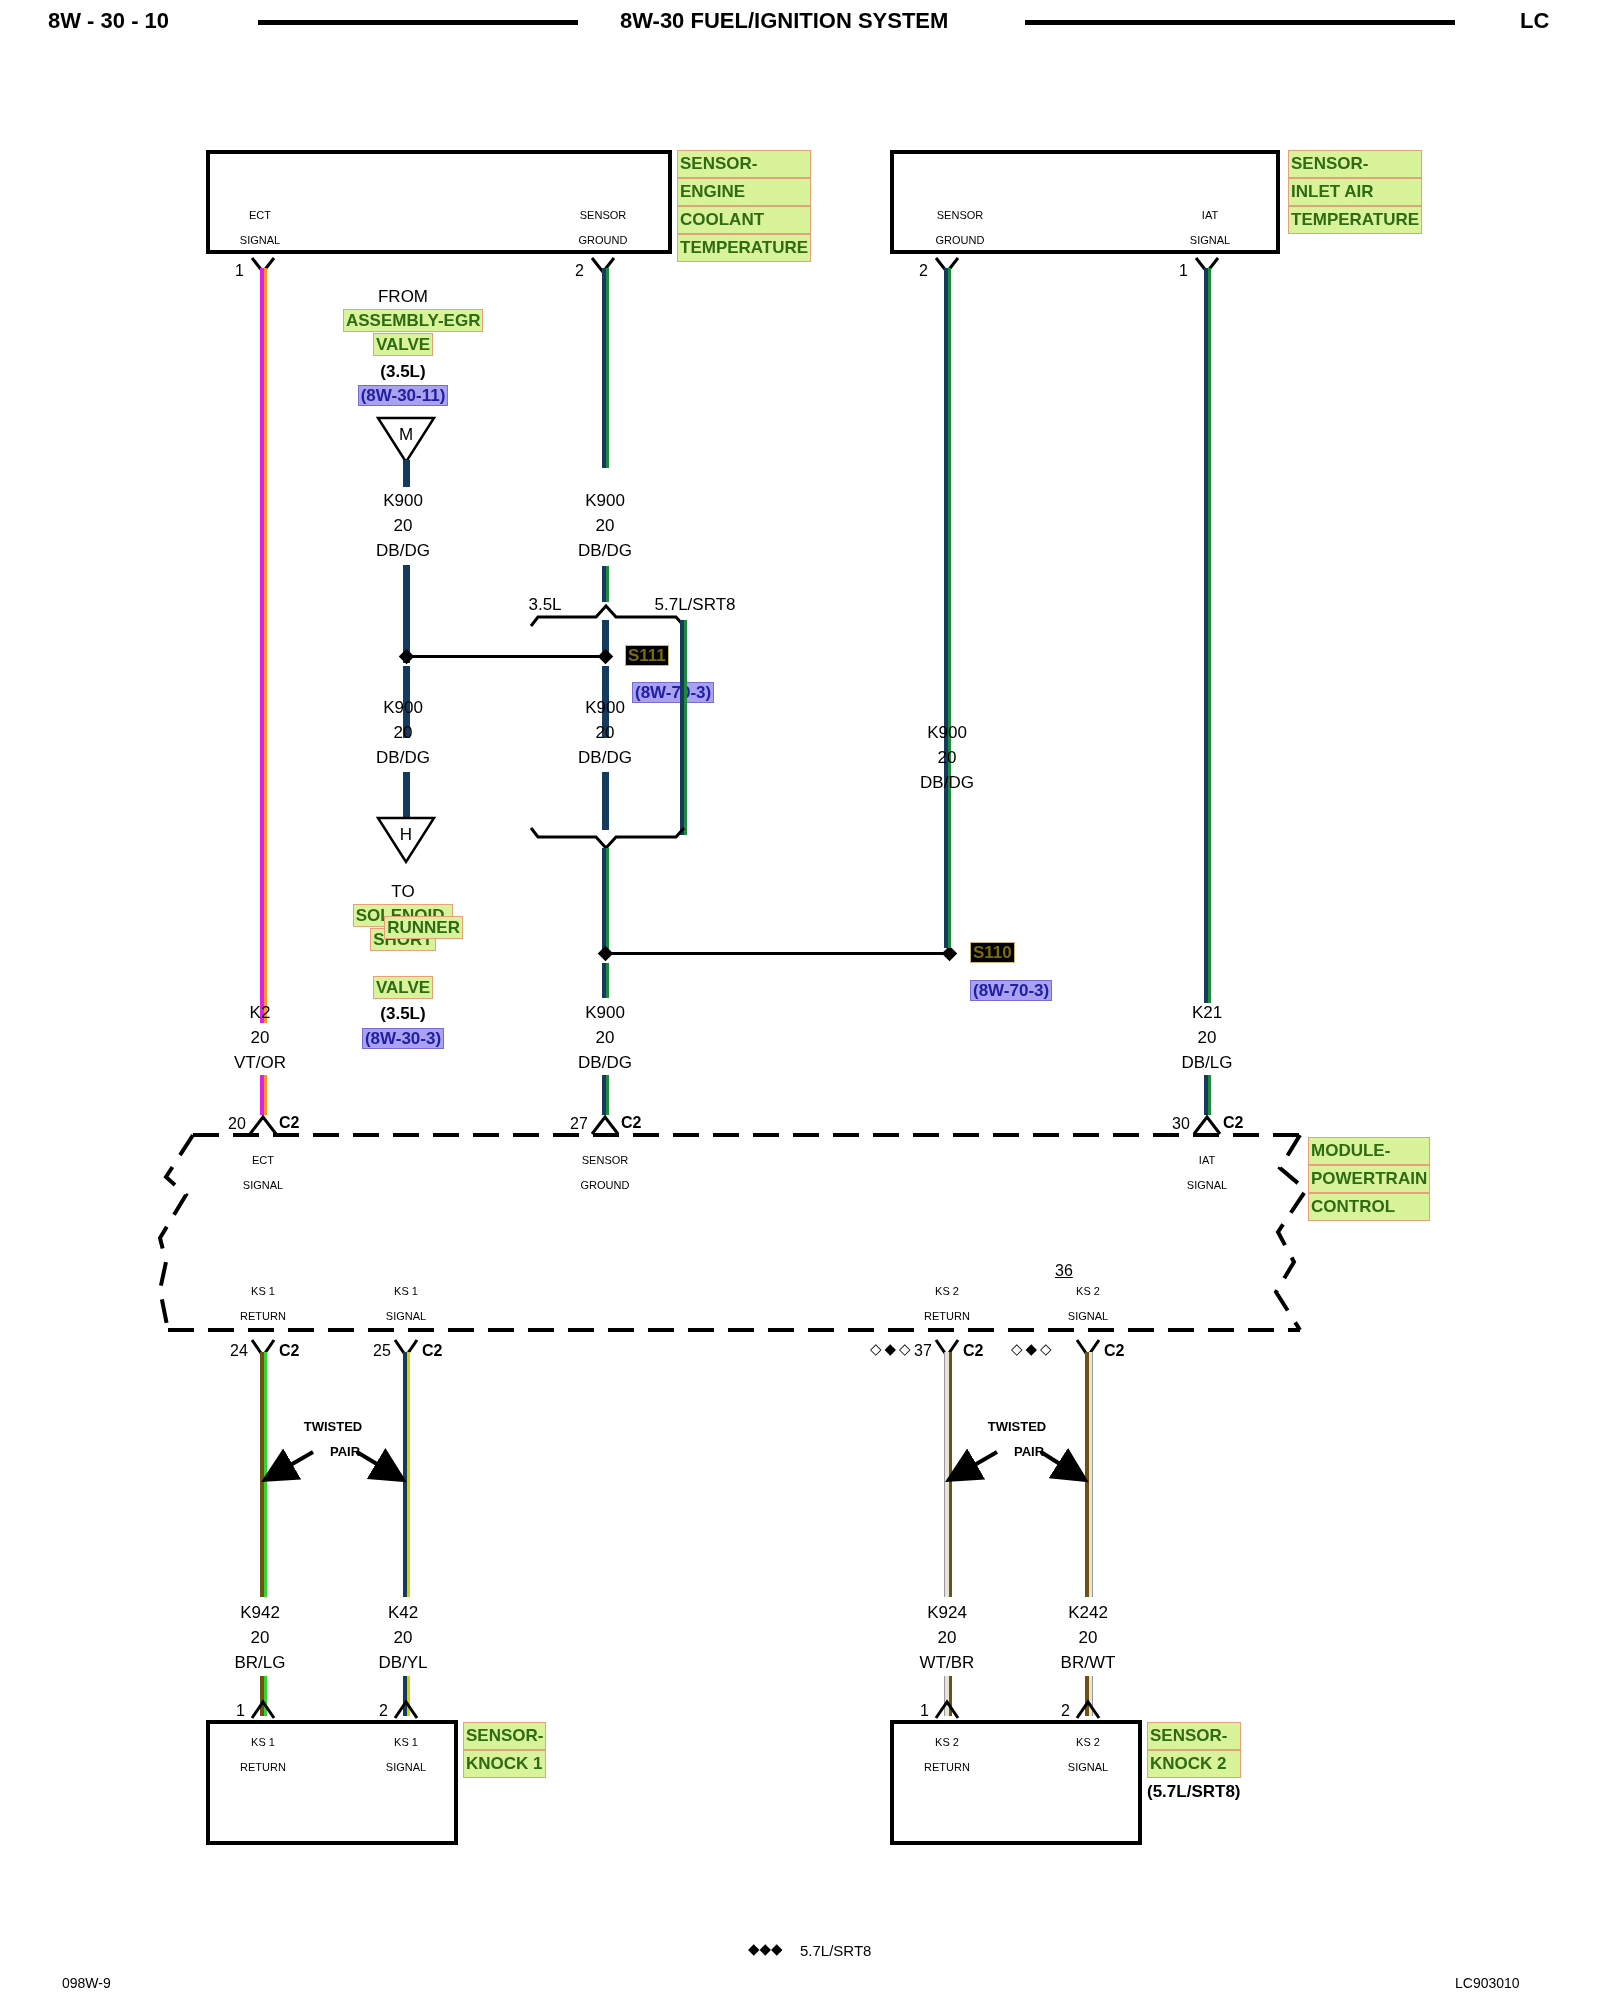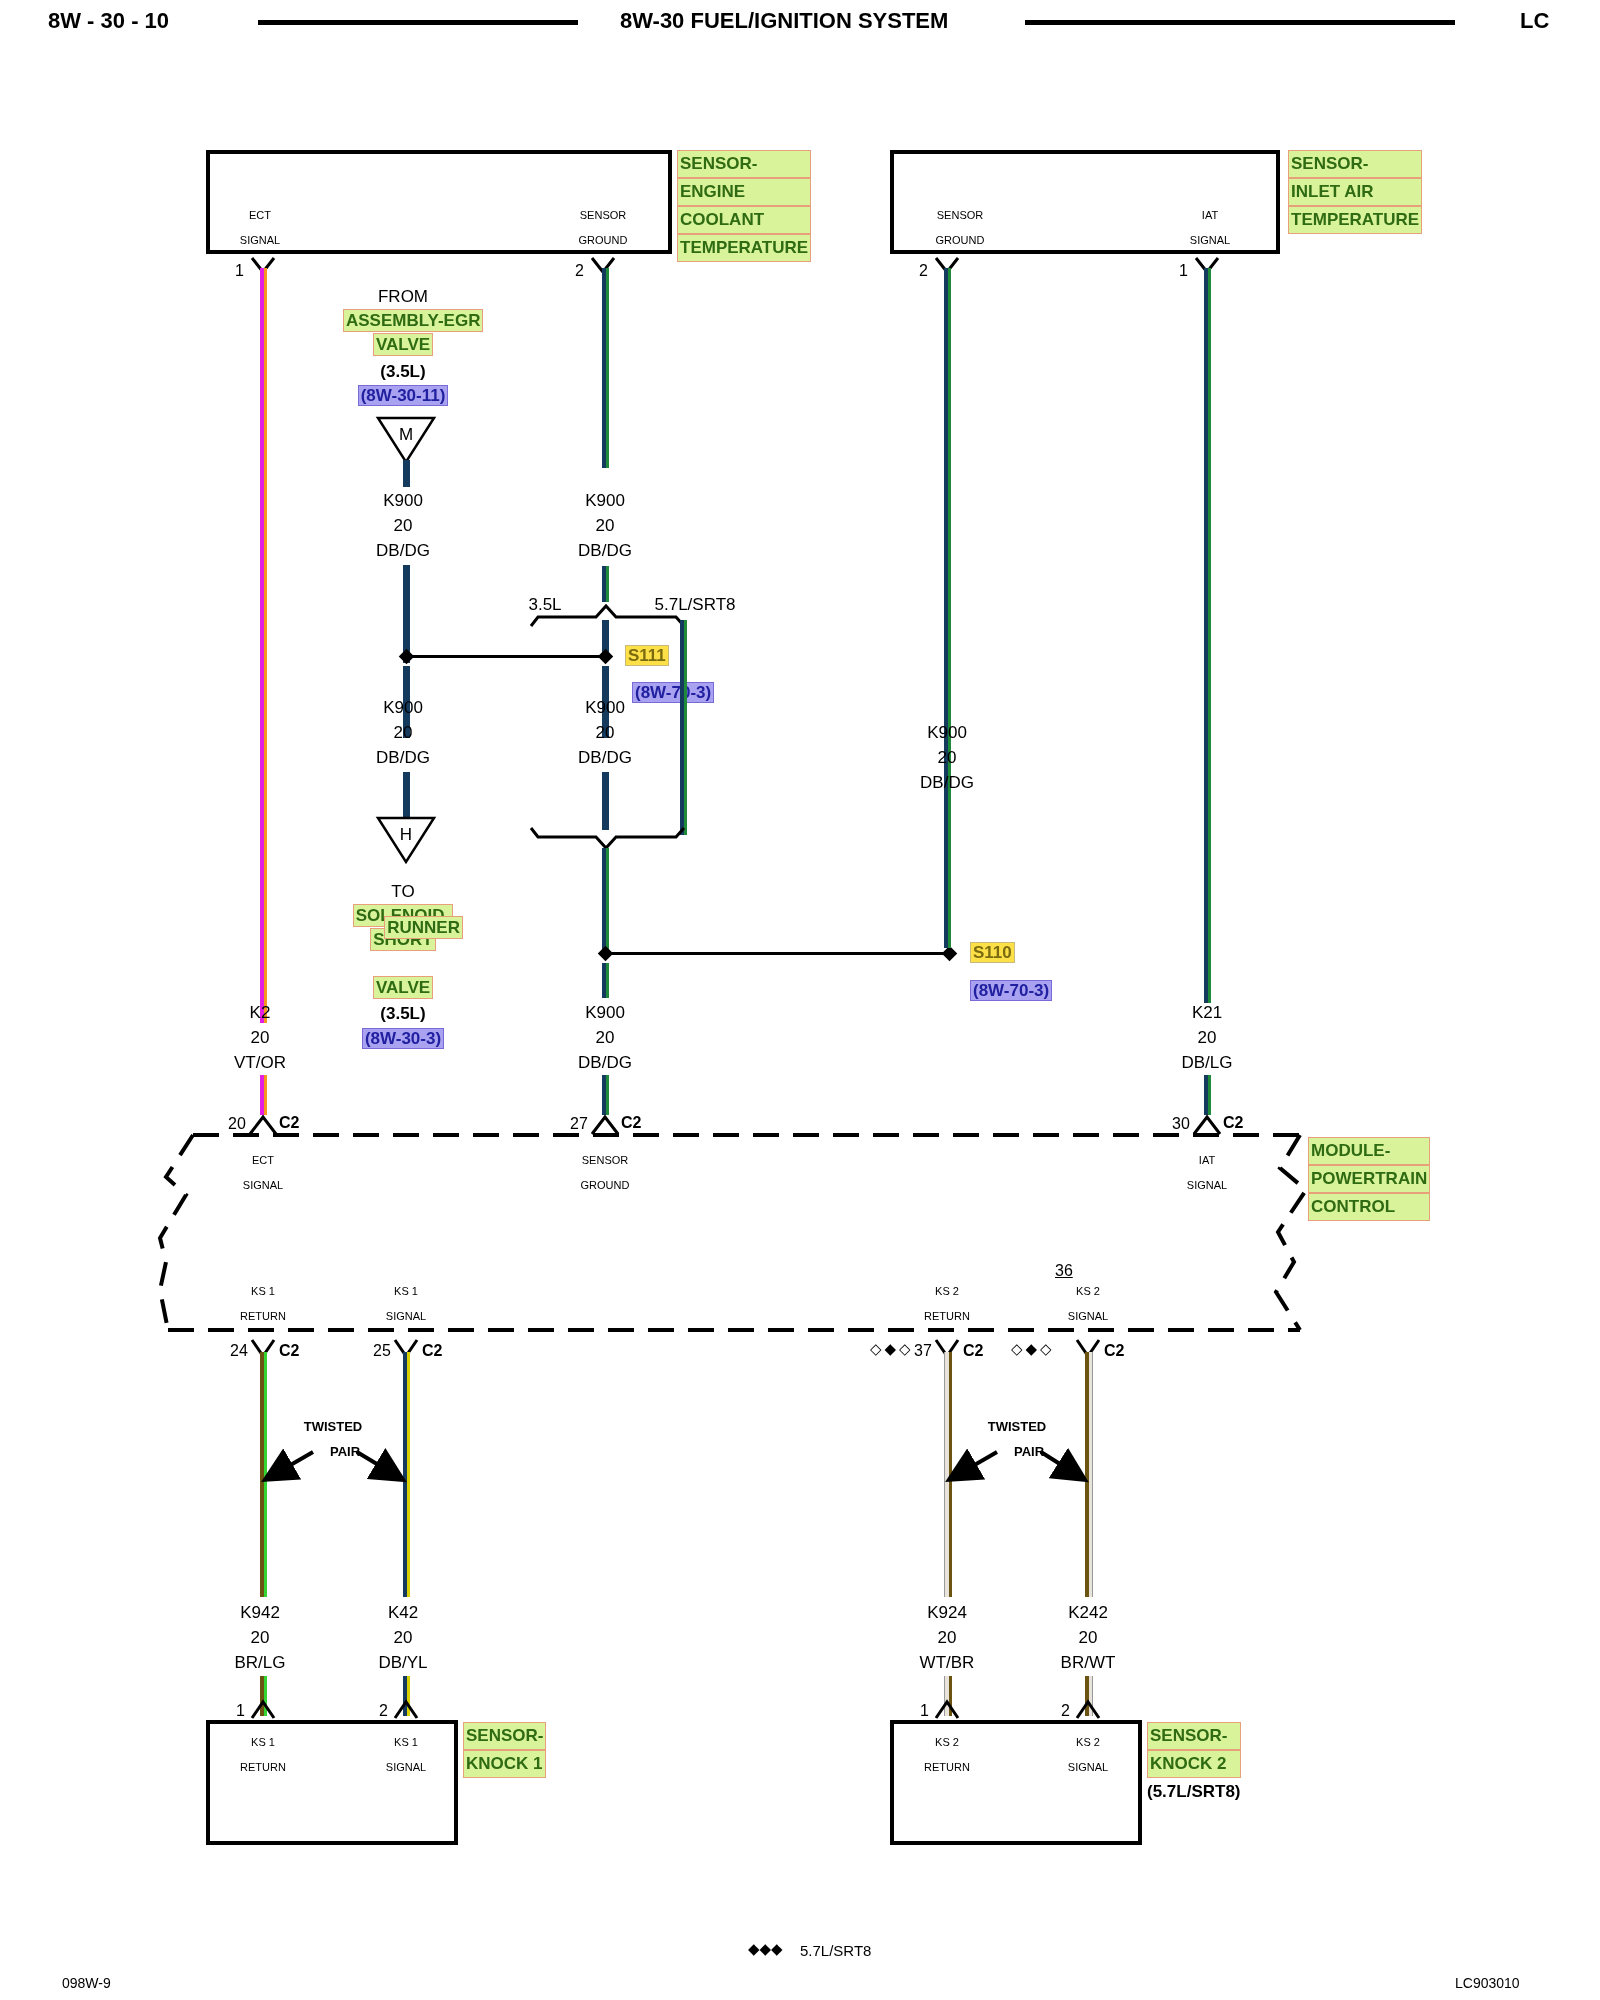--- a/index.html
+++ b/index.html
@@ -12,21 +12,21 @@
   .hdr-txt{position:absolute;font-weight:bold;font-size:22px;white-space:nowrap;}
   .hdr-rule{position:absolute;height:5px;background:#000;}
   
   .ftr-txt{position:absolute;font-size:14px;white-space:nowrap;}
   .ftr-center{position:absolute;font-size:15px;white-space:nowrap;}
   
   .devbox{position:absolute;border:4px solid #000;background:#fff;box-sizing:border-box;}
   .boxlabel{position:absolute;font-size:11px;line-height:25px;text-align:center;white-space:nowrap;}
   .hl-green{background:#d9f39b;border:1px solid #e8a07a;color:#2f6b12;font-weight:bold;
             font-size:17px;line-height:24px;padding:1px 2px;white-space:nowrap;}
-  .hl-yellow{background:#fde047;border:1px solid #c9b97a;color:#7a6a10;font-weight:bold;
+  .hl-yellow{background:#000000;border:1px solid #c9b97a;color:#7a6a10;font-weight:bold;
              font-size:17px;line-height:22px;padding:0 2px;white-space:nowrap;}
   .hl-purple{background:#a9a2f0;border:1px solid #7a6ad8;color:#2020a0;font-weight:bold;
              font-size:17px;line-height:22px;padding:0 2px;white-space:nowrap;}
   .plaintxt{position:absolute;font-size:17px;line-height:24px;white-space:nowrap;text-align:center;}
   .plainbold{position:absolute;font-size:17px;line-height:24px;white-space:nowrap;
              font-weight:bold;text-align:center;}
   .pinnum{position:absolute;font-size:16px;white-space:nowrap;}
   .cnum{position:absolute;font-size:16px;font-weight:bold;white-space:nowrap;}
   .wirelabel{position:absolute;font-size:17px;line-height:25px;text-align:center;white-space:nowrap;}
   

